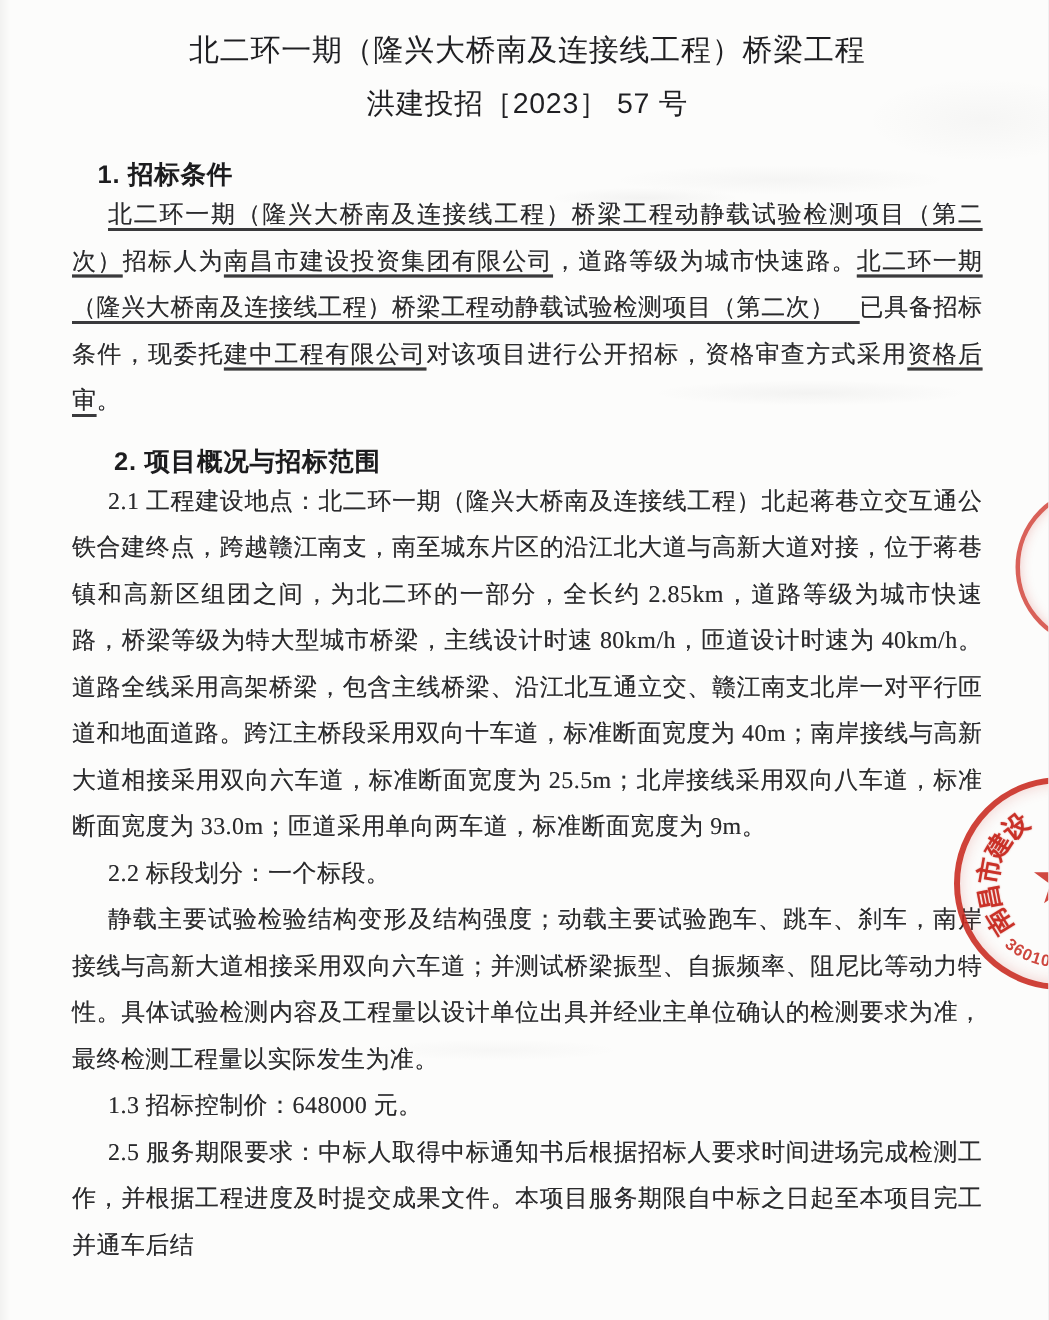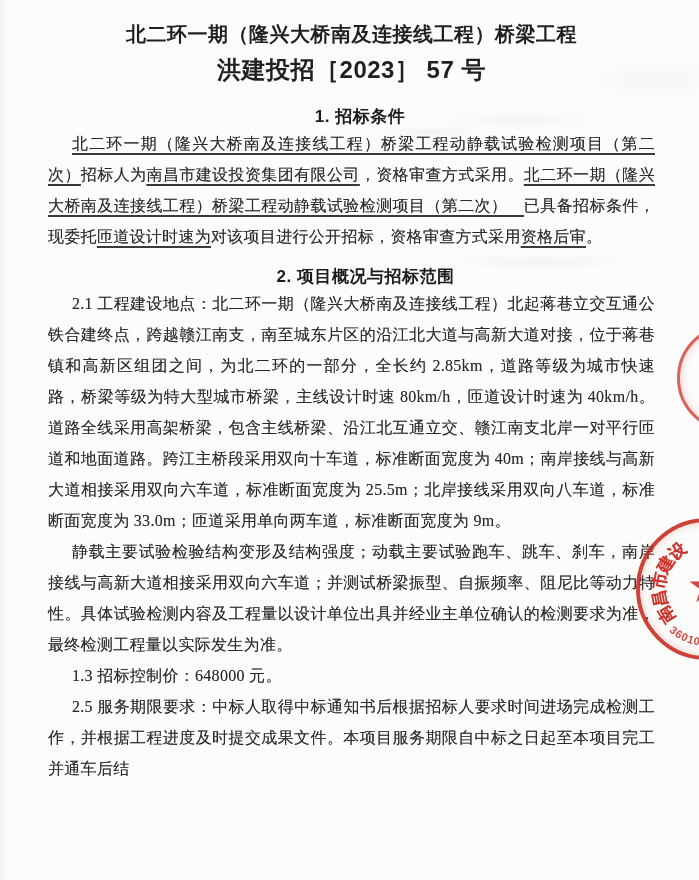--- a/index.html
+++ b/index.html
@@ -16,32 +16,32 @@
       radial-gradient(ellipse 120px 10px at 330px 700px, rgba(70,70,70,.03), transparent 70%),
       radial-gradient(ellipse 110px 40px at 655px 80px, rgba(90,90,90,.04), transparent 70%);
     overflow:hidden;
     box-sizing:border-box;
     padding:16px 44px 0 48px;
     font-family:"Liberation Serif","DejaVu Serif",serif;
     color:#262626;
   }
   .title{
     font-family:"Liberation Sans","DejaVu Sans",sans-serif;
-    font-size:20px;font-weight:700;text-align:center;line-height:36px;
+    font-size:20px;font-weight:400;text-align:center;line-height:36px;
     letter-spacing:.5px;color:#1f1f22;
   }
   .doc-number{
     font-family:"Liberation Sans","DejaVu Sans",sans-serif;
-    font-size:24px;font-weight:700;text-align:center;line-height:36px;
+    font-size:19px;font-weight:400;text-align:center;line-height:36px;
     letter-spacing:.5px;color:#1f1f22;
   }
   .h{
     font-family:"Liberation Sans","DejaVu Sans",sans-serif;
     font-size:17px;font-weight:700;line-height:22px;color:#1c1c1e;
-    margin:18px 0 0 17px;letter-spacing:.5px;text-align:center;
+    margin:18px 0 0 17px;letter-spacing:.5px;
   }
   .h2m{margin-top:14px;margin-left:28px;}
   p.body{
     font-size:16px;line-height:31px;margin:0;text-align:justify;
     text-indent:1.5em;letter-spacing:.3px;color:#2a2a2c;
     text-shadow:0 0 .4px rgba(30,30,30,.45);
   }
   .m-p1{margin-top:12px;}
   .m-21{margin-top:12px;}
   .m-22{margin-top:6px;}
@@ -101,25 +101,26 @@
 </head>
 <body>
 
 <div class="page">
 
   <div class="title">北二环一期（隆兴大桥南及连接线工程）桥梁工程</div>
   <div class="doc-number">洪建投招［2023］ 57 号</div>
 
   <div class="h">1. 招标条件</div>
 
-  <p class="body m-p1"><span class="u">北二环一期（隆兴大桥南及连接线工程）桥梁工程动静载试验检测项目（第二次）</span><span>招标人为</span><span class="u">南昌市建设投资集团有限公司</span><span>，资格审查方式采用。</span><span class="u">北二环一期（隆兴大桥南及连接线工程）桥梁工程动静载试验检测项目（第二次）　</span><span>已具备招标条件，现委托</span><span class="u">匝道设计时速为</span><span>对该项目进行公开招标，资格审查方式采用</span><span class="u">资格后审</span><span>。</span></p>
+  <p class="body m-p1"><span class="u">北二环一期（隆兴大桥南及连接线工程）桥梁工程动静载试验检测项目（第二次）</span><span>招标人为</span><span class="u">南昌市建设投资集团有限公司</span><span>，道路等级为城市快速路。</span><span class="u">北二环一期（隆兴大桥南及连接线工程）桥梁工程动静载试验检测项目（第二次）　</span><span>已具备招标条件，现委托</span><span class="u">建中工程有限公司</span><span>对该项目进行公开招标，资格审查方式采用</span><span class="u">资格后审</span><span>。</span></p>
 
   <div class="h h2m">2. 项目概况与招标范围</div>
 
   <p class="body m-21">2.1 工程建设地点：北二环一期（隆兴大桥南及连接线工程）北起蒋巷立交互通公铁合建终点，跨越赣江南支，南至城东片区的沿江北大道与高新大道对接，位于蒋巷镇和高新区组团之间，为北二环的一部分，全长约 2.85km，道路等级为城市快速路，桥梁等级为特大型城市桥梁，主线设计时速 80km/h，匝道设计时速为 40km/h。道路全线采用高架桥梁，包含主线桥梁、沿江北互通立交、赣江南支北岸一对平行匝道和地面道路。跨江主桥段采用双向十车道，标准断面宽度为 40m；南岸接线与高新大道相接采用双向六车道，标准断面宽度为 25.5m；北岸接线采用双向八车道，标准断面宽度为 33.0m；匝道采用单向两车道，标准断面宽度为 9m。</p>
+  <p class="body m-22">2.2 标段划分：一个标段。</p>
   <p class="body m-23b">静载主要试验检验结构变形及结构强度；动载主要试验跑车、跳车、刹车，南岸接线与高新大道相接采用双向六车道；并测试桥梁振型、自振频率、阻尼比等动力特性。具体试验检测内容及工程量以设计单位出具并经业主单位确认的检测要求为准，最终检测工程量以实际发生为准。</p>
   <p class="body m-24">1.3 招标控制价：648000 元。</p>
   <p class="body m-25">2.5 服务期限要求：中标人取得中标通知书后根据招标人要求时间进场完成检测工作，并根据工程进度及时提交成果文件。本项目服务期限自中标之日起至本项目完工并通车后结</p>
 
   <div class="seal seal-top"></div>
 
   <div class="seal seal-bottom">
     <span class="seal-char sc0">南</span>
     <span class="seal-char sc1">昌</span>
     <span class="seal-char sc2">市</span>

